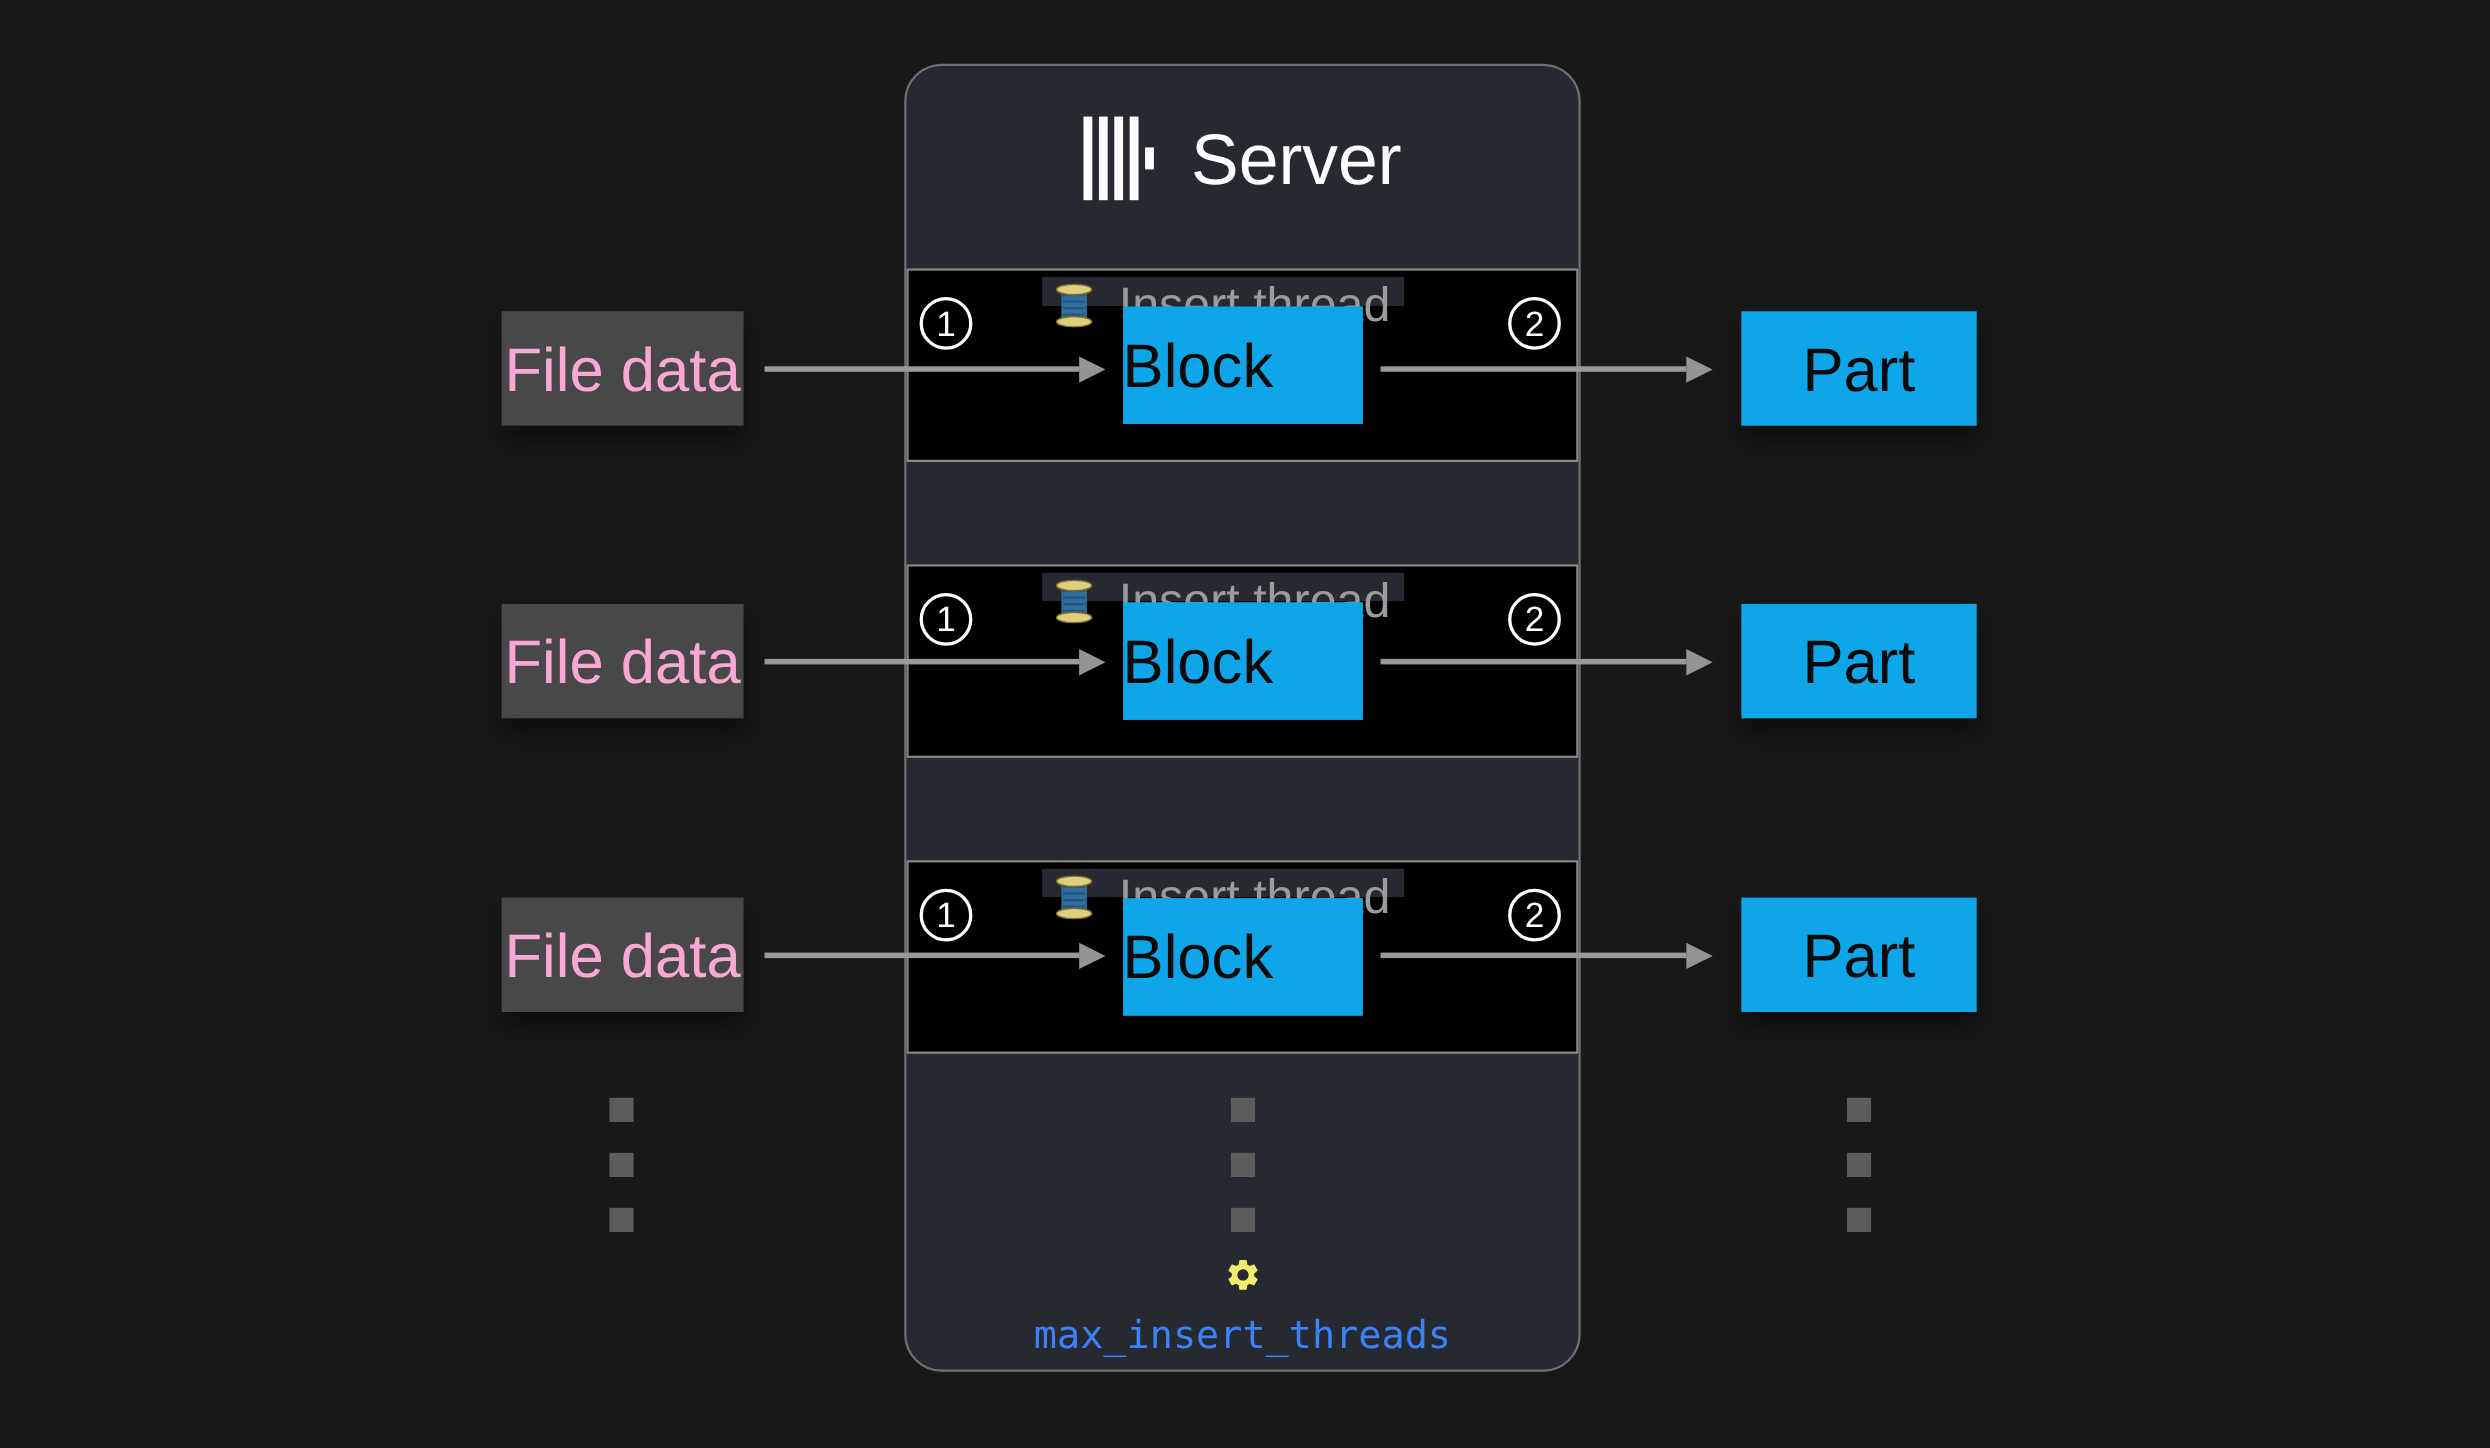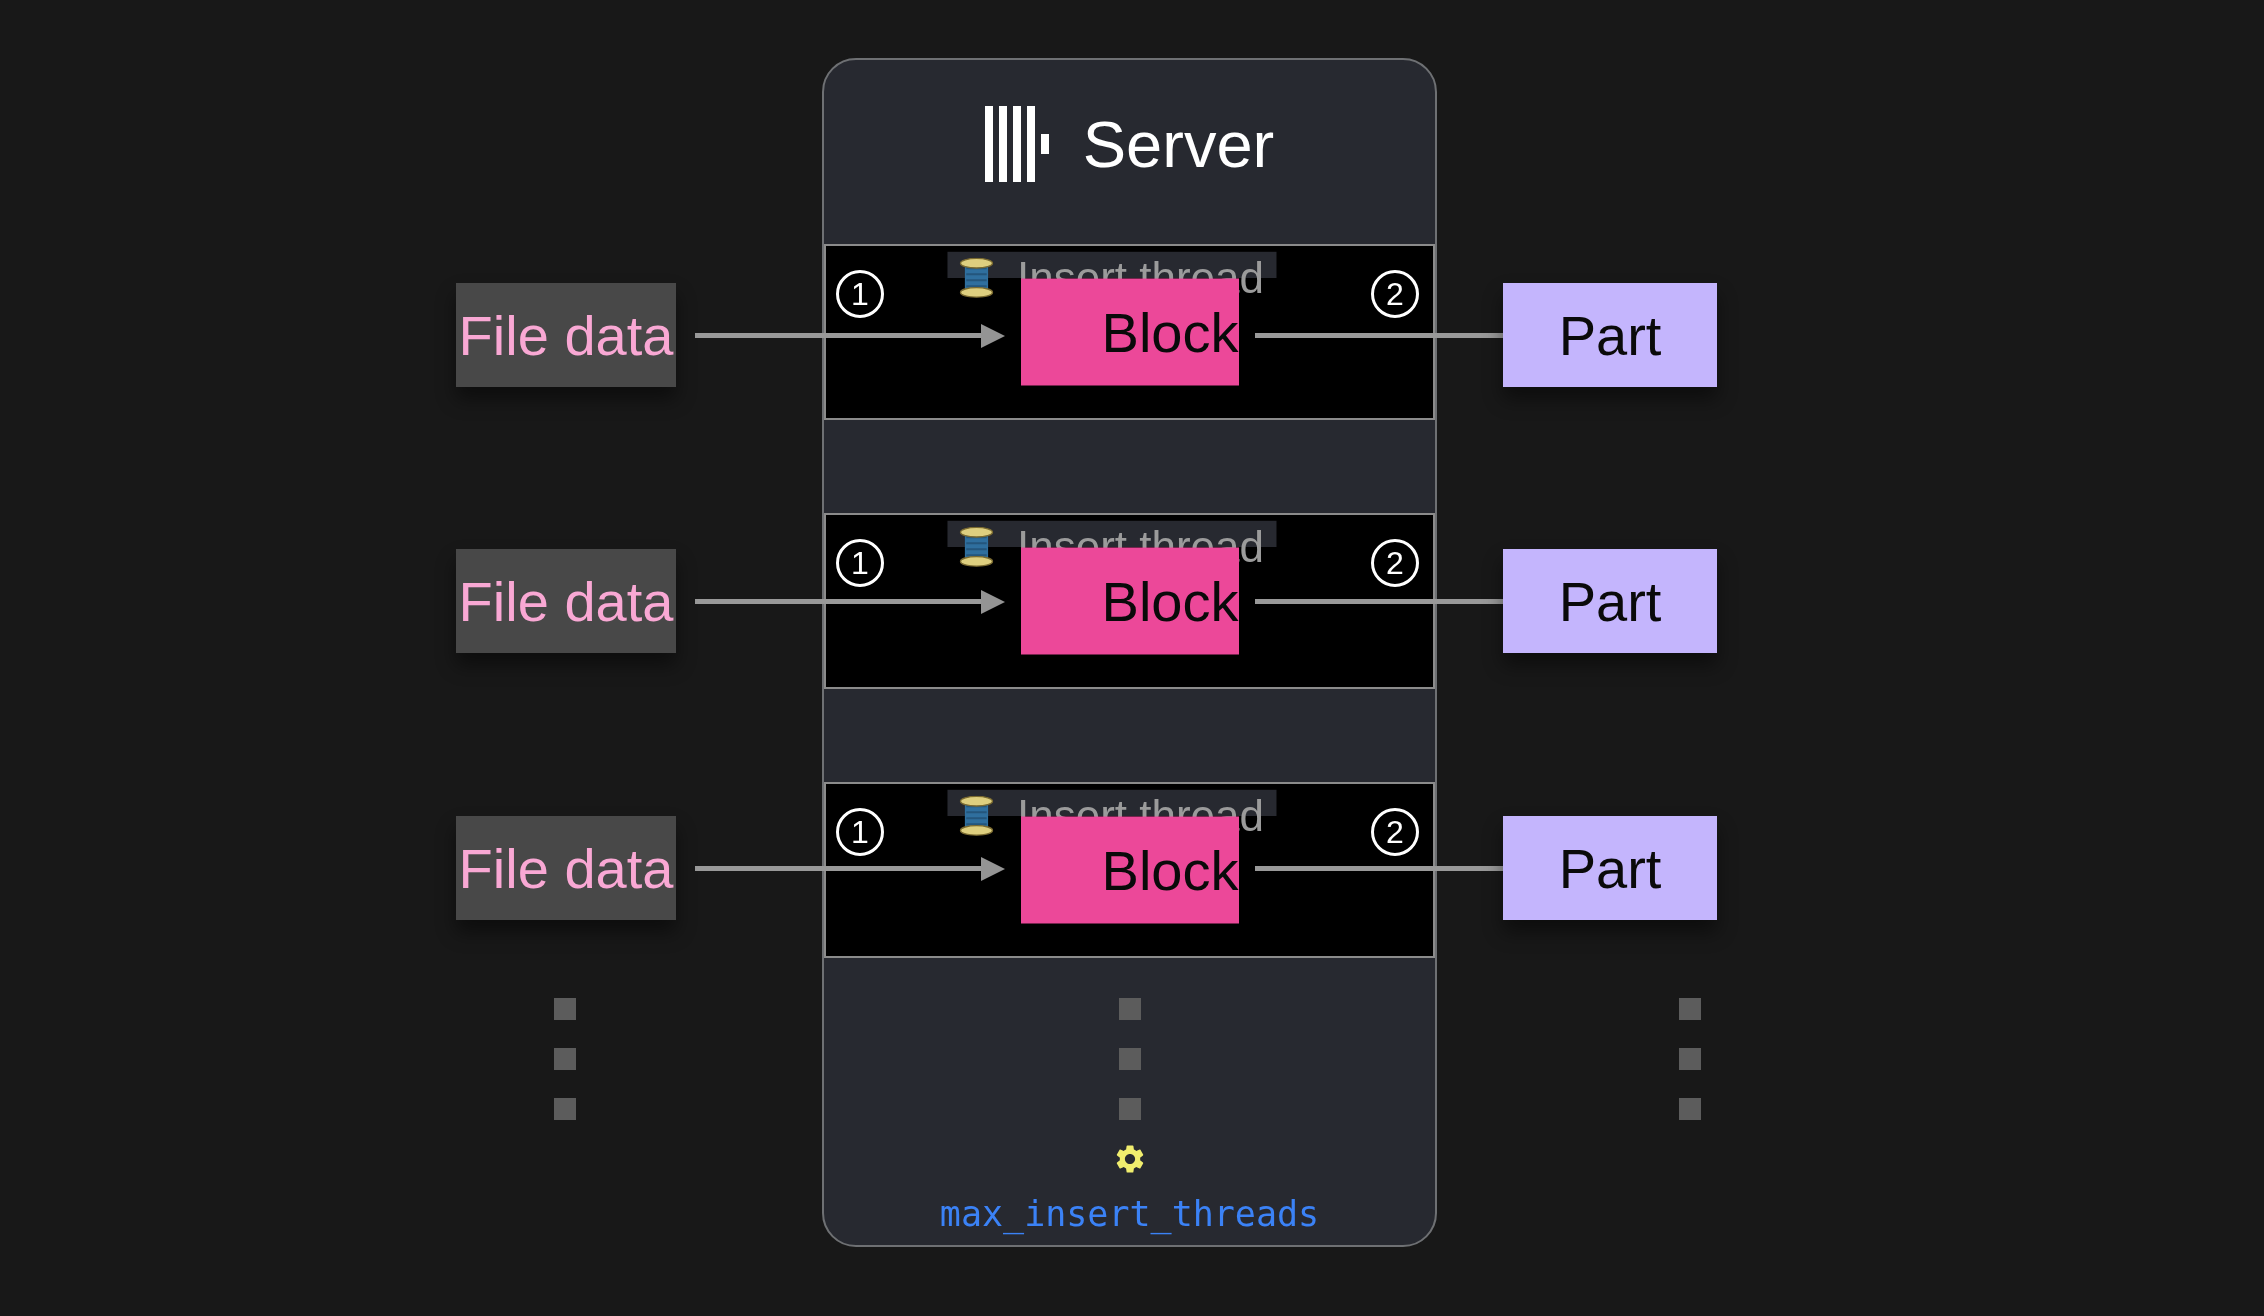--- a/index.html
+++ b/index.html
@@ -47,32 +47,32 @@
     position:absolute; top:24px; width:48px; height:48px;
     box-sizing:border-box; border:3px solid #ffffff; border-radius:50%;
     color:#ffffff; font-size:32px;
     display:flex; align-items:center; justify-content:center;
   }
   .step-badge.in  { left:10px; }
   .step-badge.out { right:14px; }
 
   .block-box {
     position:absolute; left:50%; top:50%; transform:translate(-50%,-50%);
-    width:218px; height:107px; background:#ec4899; color:#0a0a0a;
-    font-size:56px; display:flex; align-items:center; justify-content:flex-end;
+    width:218px; height:107px; background:#0ea5e9; color:#0a0a0a;
+    font-size:56px; display:flex; align-items:center; justify-content:flex-start;
   }
 
   
   .io-box {
     position:absolute; width:220px; height:104px;
     display:flex; align-items:center; justify-content:center;
     font-size:56px; box-shadow:0 12px 18px rgba(0,0,0,0.45);
   }
   .file-data { left:456px; background:#484848; color:#f9a8d4; }
-  .part-box  { left:1503px; width:214px; background:#c4b5fd; color:#0a0a0a; }
+  .part-box  { left:1583px; width:214px; background:#0ea5e9; color:#0a0a0a; }
   .io-row-1 { top:283px; }
   .io-row-2 { top:549px; }
   .io-row-3 { top:816px; }
 
   
   .arrow { position:absolute; height:5px; background:#999999; }
   .arrow::after {
     content:""; position:absolute; left:100%; top:50%;
     transform:translateY(-50%); width:0; height:0;
     border-left:24px solid #949494;

